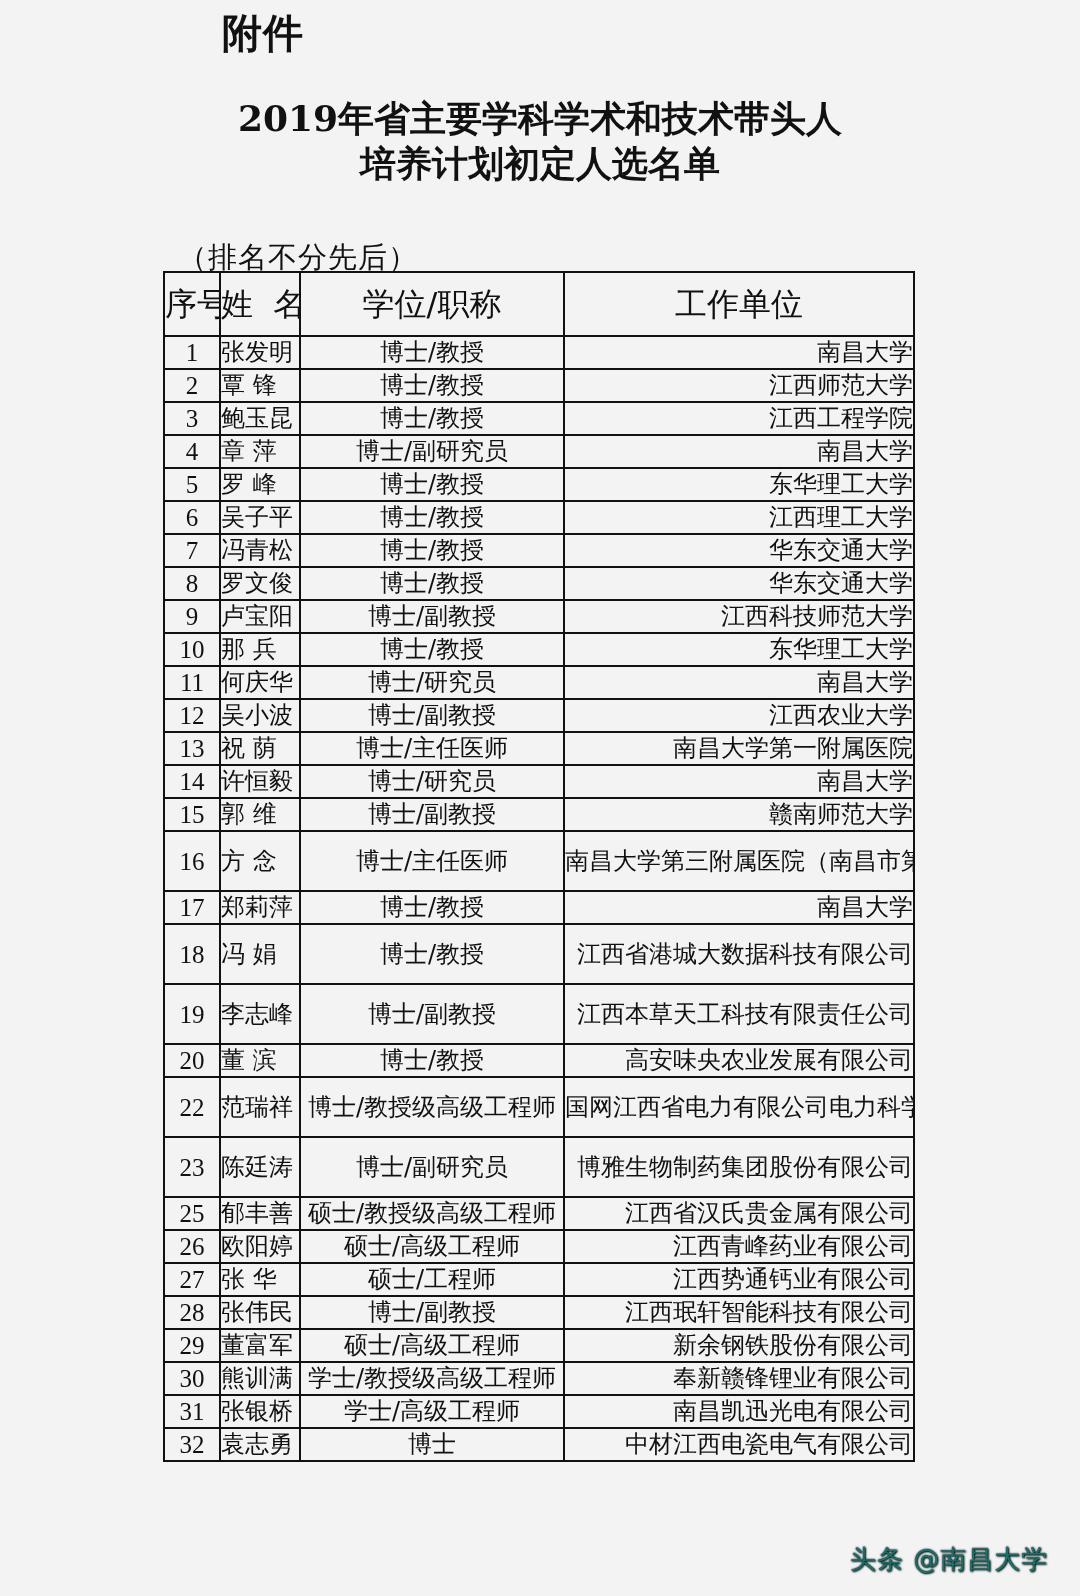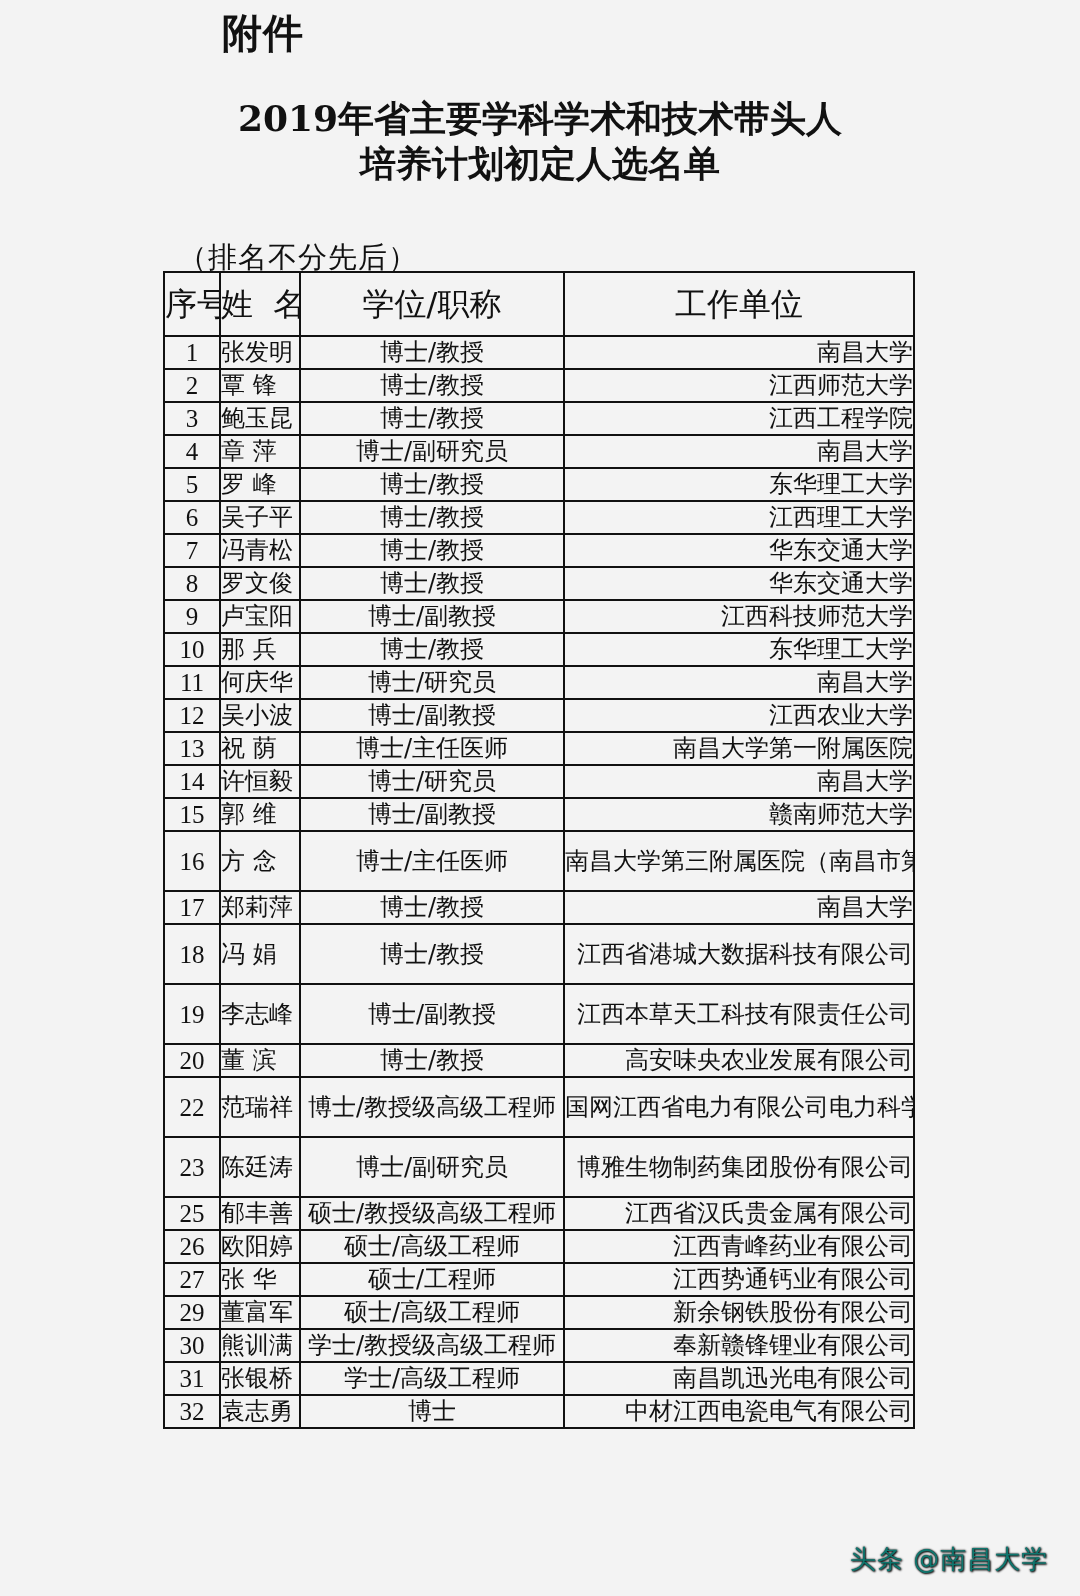--- a/index.html
+++ b/index.html
@@ -266,20 +266,26 @@
         <td class="deg">硕士/高级工程师</td>
         <td class="org">江西青峰药业有限公司</td>
       </tr>
       <tr>
         <td class="no">27</td>
         <td class="name">张 华</td>
         <td class="deg">硕士/工程师</td>
         <td class="org">江西势通钙业有限公司</td>
       </tr>
       <tr>
+        <td class="no">28</td>
+        <td class="name">张伟民</td>
+        <td class="deg">博士/副教授</td>
+        <td class="org">江西珉轩智能科技有限公司</td>
+      </tr>
+      <tr>
         <td class="no">29</td>
         <td class="name">董富军</td>
         <td class="deg">硕士/高级工程师</td>
         <td class="org">新余钢铁股份有限公司</td>
       </tr>
       <tr>
         <td class="no">30</td>
         <td class="name">熊训满</td>
         <td class="deg">学士/教授级高级工程师</td>
         <td class="org">奉新赣锋锂业有限公司</td>

